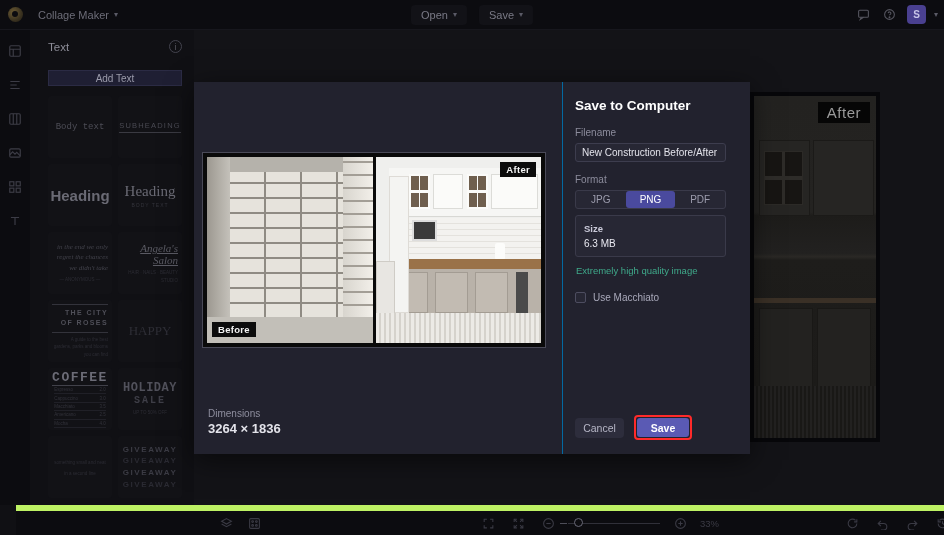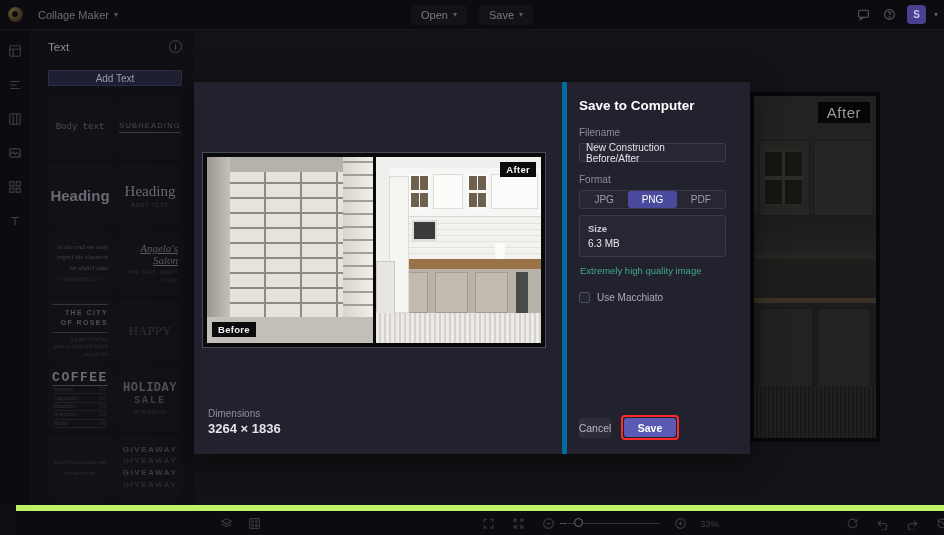--- a/index.html
+++ b/index.html
@@ -207,21 +207,21 @@
   }
   .tag.before { left: 5px; bottom: 6px; }
   .tag.after { right: 5px; top: 5px; }
 
   .dims { position: absolute; left: 14px; bottom: 18px; }
   .dims-label { color: #8e8e9e; font-size: 10px; margin-bottom: 2px; }
   .dims-value { color: #e3e3ea; font-size: 13px; font-weight: bold; }
 
   #modal-right {
     width: 188px; padding: 16px 24px 14px 12px; position: relative;
-    border-left: 5px solid #0369a1;
+    border-left: 1px solid #0369a1;
   }
   .modal-title { color: #ffffff; font-size: 13.5px; font-weight: bold; margin-bottom: 14px; }
   .field-label { color: #8c8c9c; font-size: 10px; margin-bottom: 5px; }
   .text-input {
     width: 100%; height: 19px; border-radius: 3px;
     background: #272734; border: 1px solid #3d3d4e;
     color: #e2e2ea; font-size: 10px; padding: 0 6px;
     display: flex; align-items: center;
   }
   .section-gap { margin-top: 12px; }
@@ -257,21 +257,21 @@
   .checkbox {
     width: 11px; height: 11px; border-radius: 2px;
     background: #272734; border: 1px solid #4d4d60;
   }
   .wm-label { color: #a9a9ba; font-size: 10px; }
   .modal-actions {
     position: absolute; left: 12px; right: 12px; bottom: 14px;
     display: flex; gap: 10px; align-items: center;
   }
   .btn-cancel {
-    width: 32px; height: 20px; border-radius: 4px;
+    width: 49px; height: 20px; border-radius: 4px;
     background: #2d2d3c; color: #b6b6c6; font-size: 10.5px;
     display: flex; align-items: center; justify-content: center;
   }
   .save-wrap { border: 2px solid #ff2a2a; border-radius: 4px; padding: 1px; }
   .btn-save {
     width: 52px; height: 19px; border-radius: 3px;
     background: #5a5ab4; color: #ffffff; font-size: 10.5px; font-weight: bold;
     display: flex; align-items: center; justify-content: center;
   }
 

